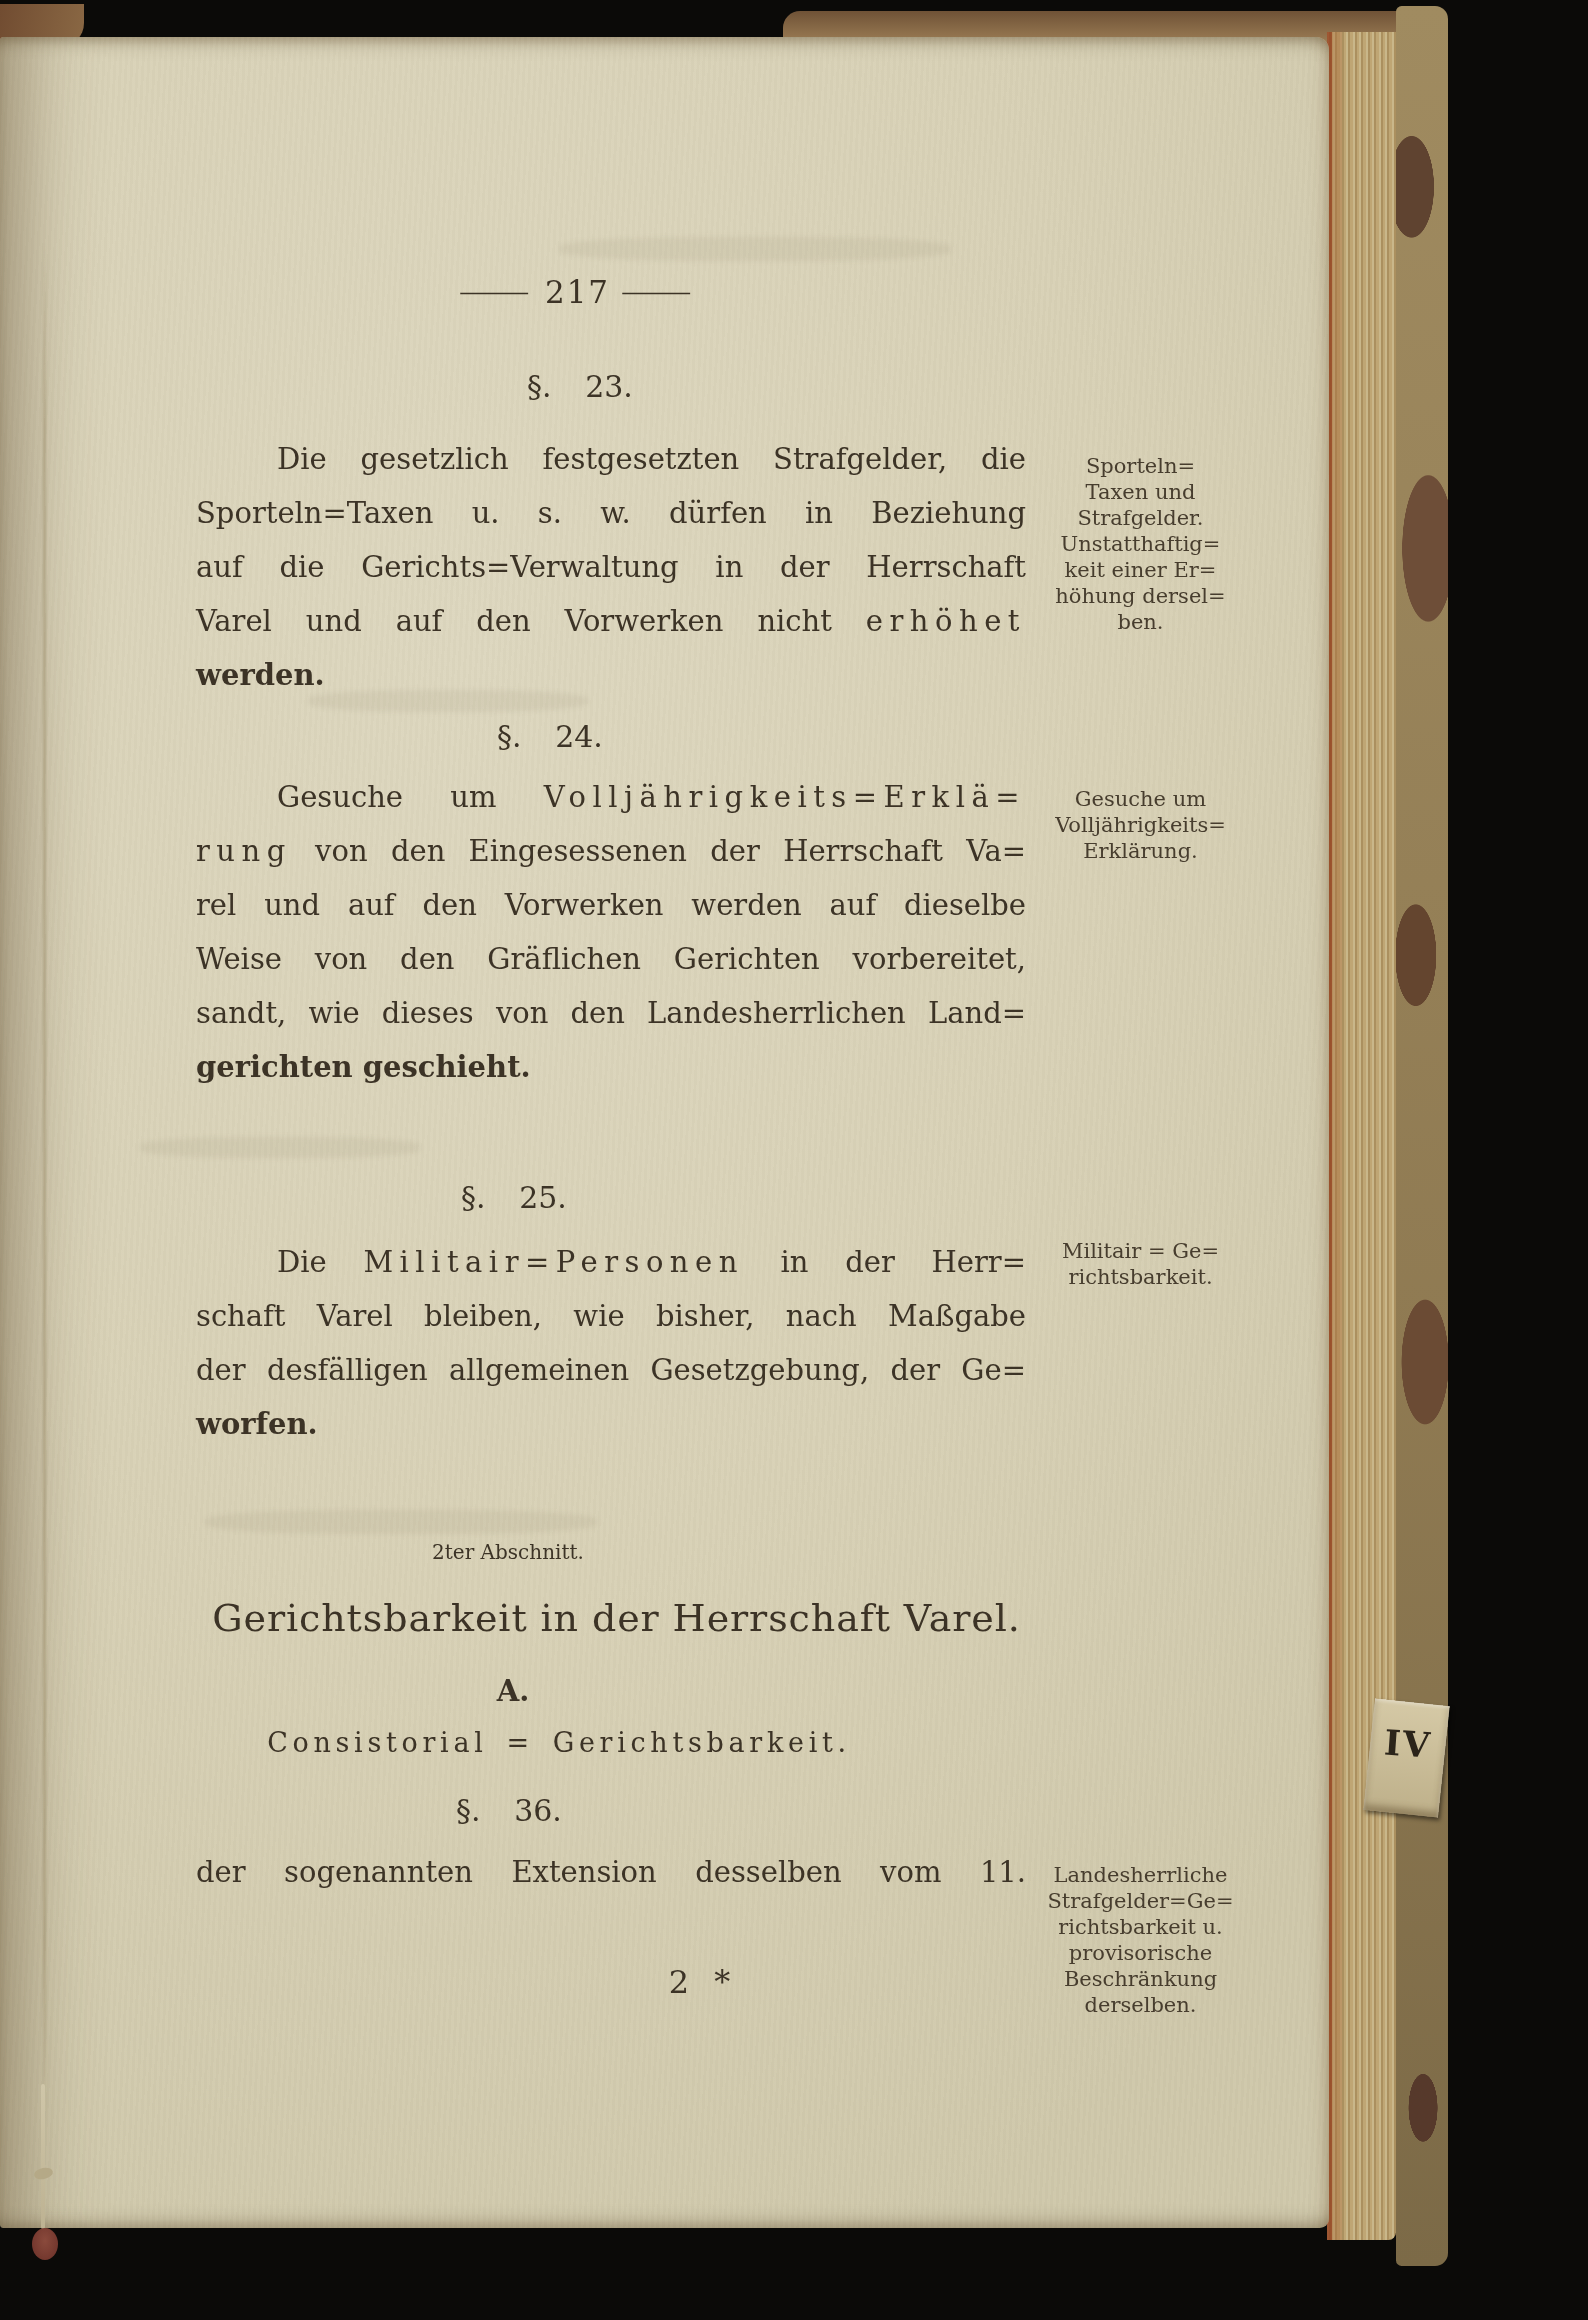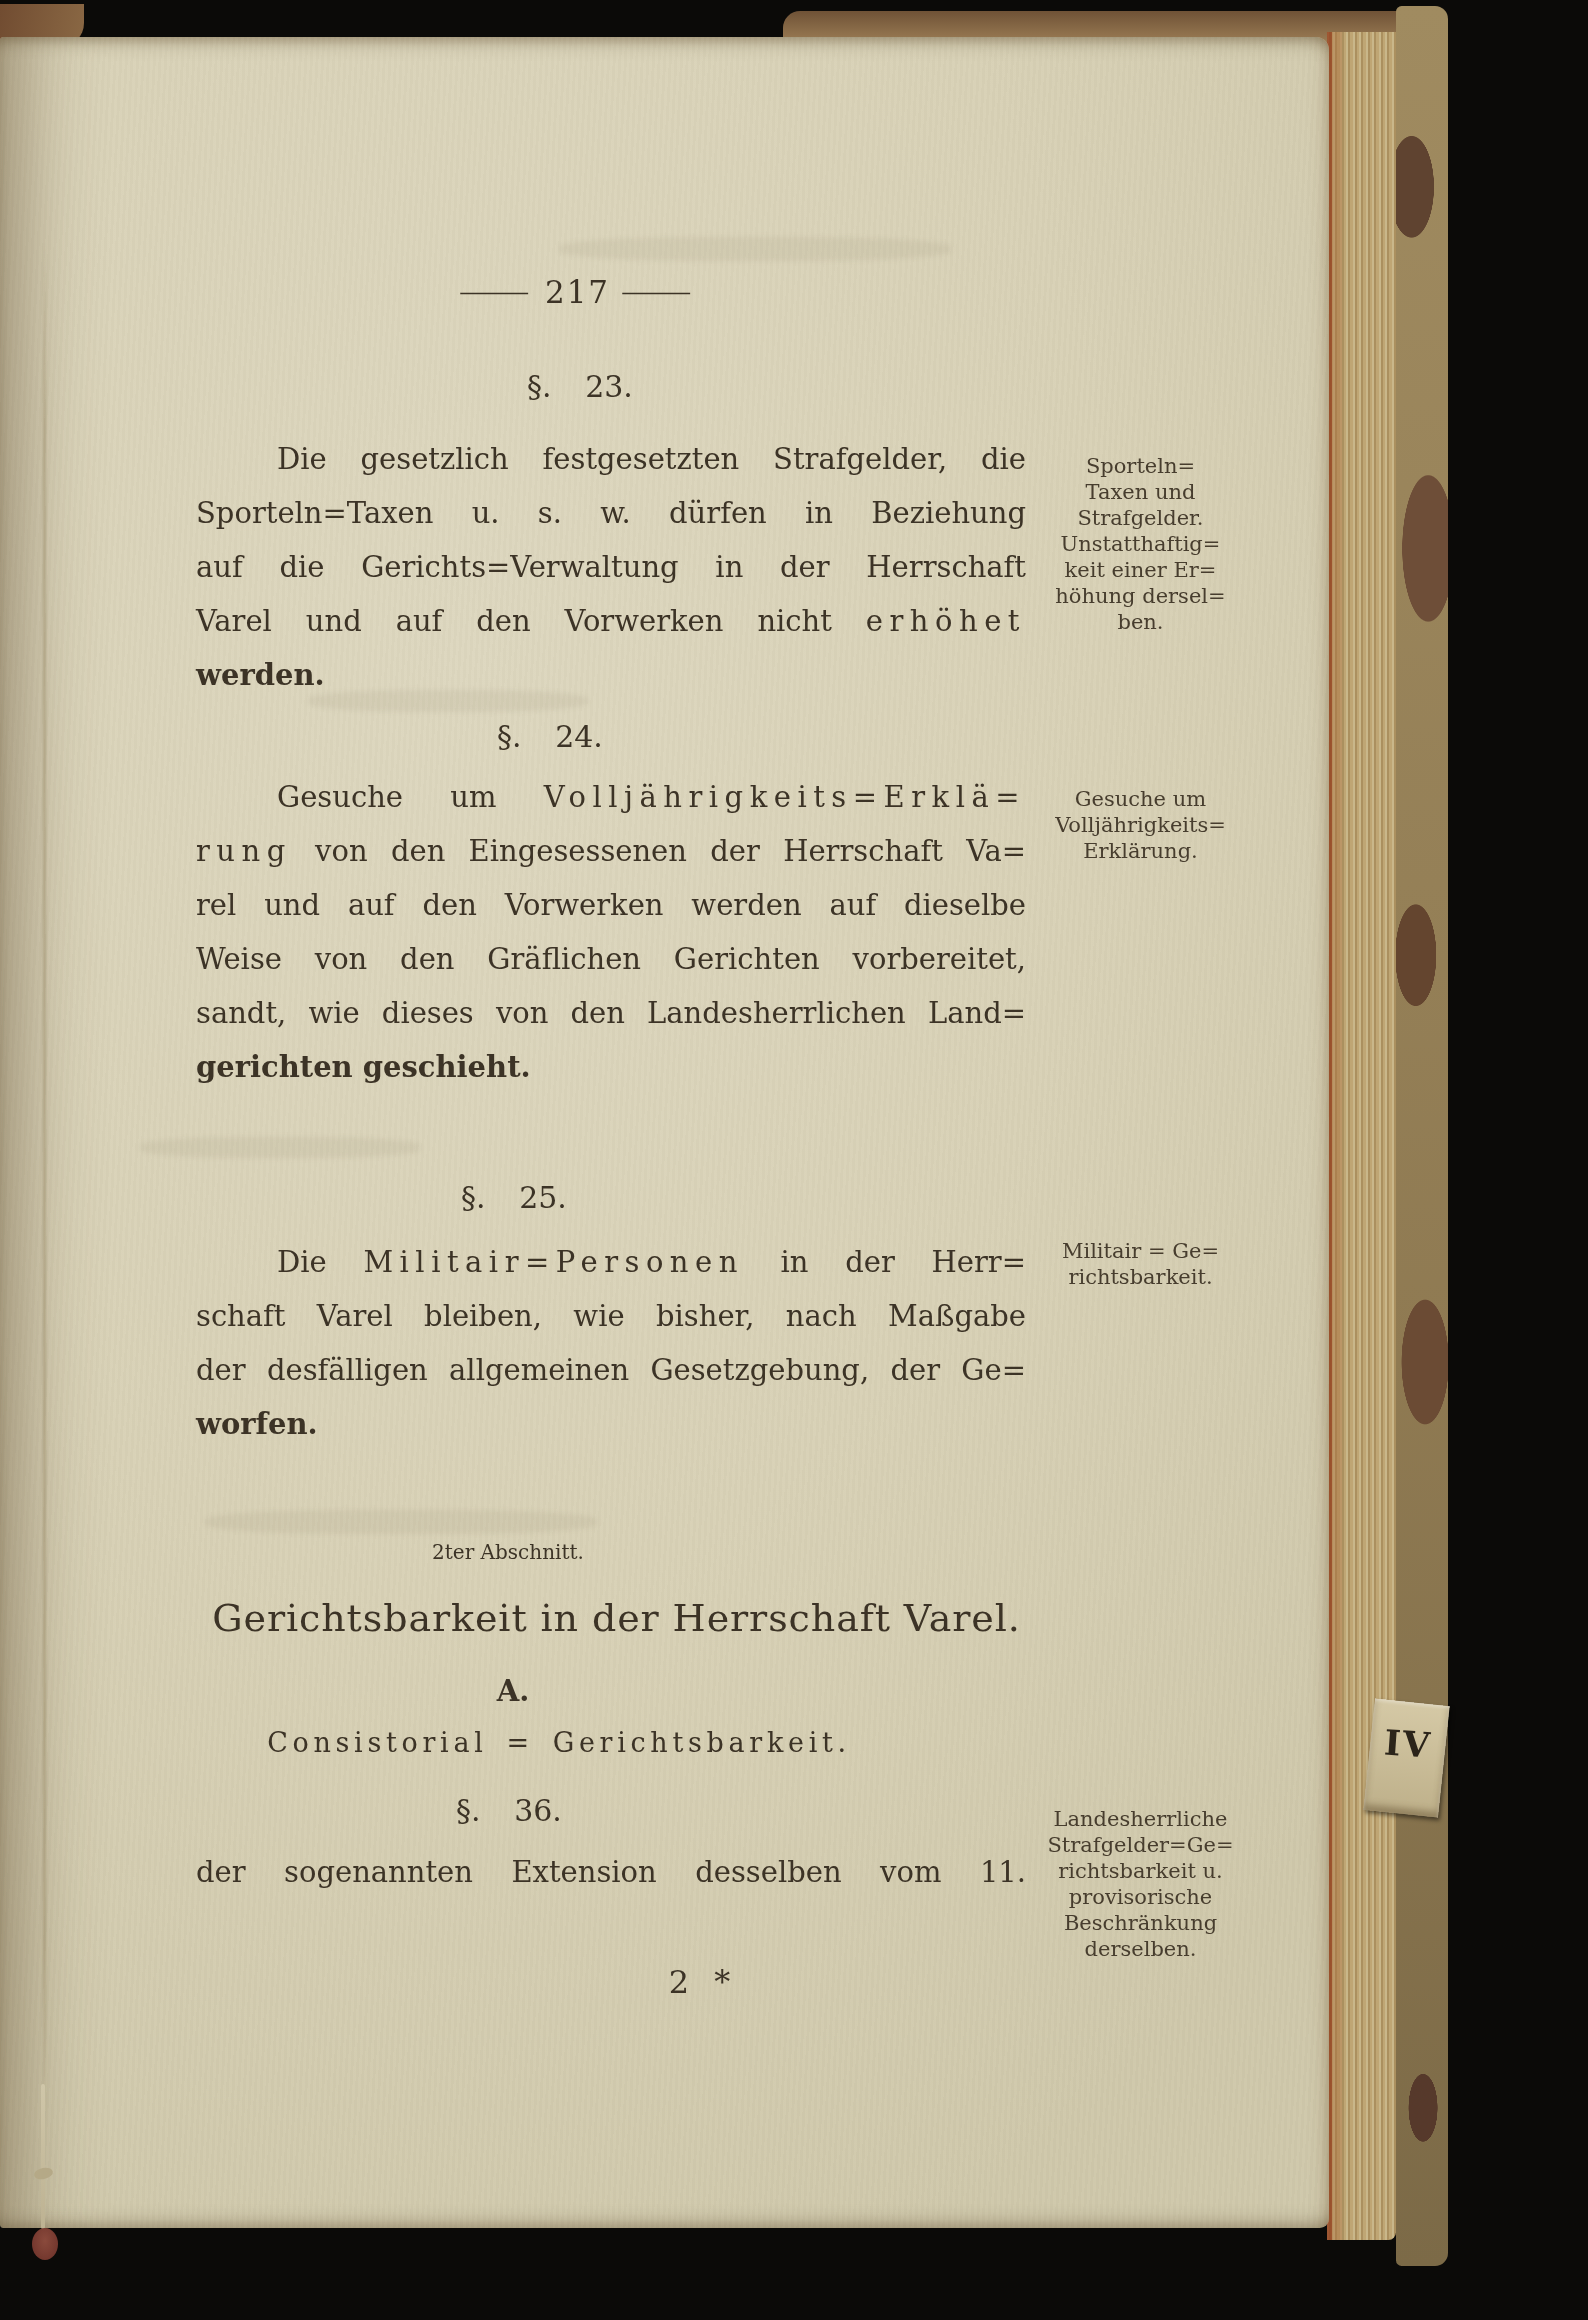--- a/index.html
+++ b/index.html
@@ -71,21 +71,21 @@
 
   .para{position:absolute;left:196px;width:830px;font-size:29px;}
   #para-0{top:395px;} #para-1{top:733px;} #para-2{top:1198px;} #para-3{top:1808px;}
   .pline{height:54px;line-height:54px;text-align:justify;text-align-last:justify;white-space:nowrap;}
   .pline.indent{padding-left:81px;}
   .pline.lastline{text-align-last:left;font-weight:bold;}
   .sperr{letter-spacing:6.5px;}
 
   .mnote{position:absolute;left:1025px;width:231px;text-align:center;
     font-size:21px;line-height:26px;color:#473d2e;}
-  #note-0{top:416px;} #note-1{top:749px;} #note-2{top:1201px;} #note-3{top:1769px;}
+  #note-0{top:416px;} #note-1{top:749px;} #note-2{top:1201px;} #note-3{top:1825px;}
 
   .kicker{position:absolute;left:354px;top:1503px;width:308px;text-align:center;font-size:20px;}
   .main-title{position:absolute;left:197px;top:1559px;width:839px;text-align:center;
     font-size:38px;font-weight:normal;letter-spacing:0.9px;}
   .letter-a{position:absolute;left:373px;top:1637px;width:280px;text-align:center;
     font-size:29px;font-weight:bold;}
   .subtitle{position:absolute;left:214px;top:1690px;width:690px;text-align:center;
     font-size:27px;letter-spacing:4.7px;word-spacing:5.6px;}
   .sig{position:absolute;left:634px;top:1926px;width:131px;text-align:center;
     font-size:32px;word-spacing:15px;}

